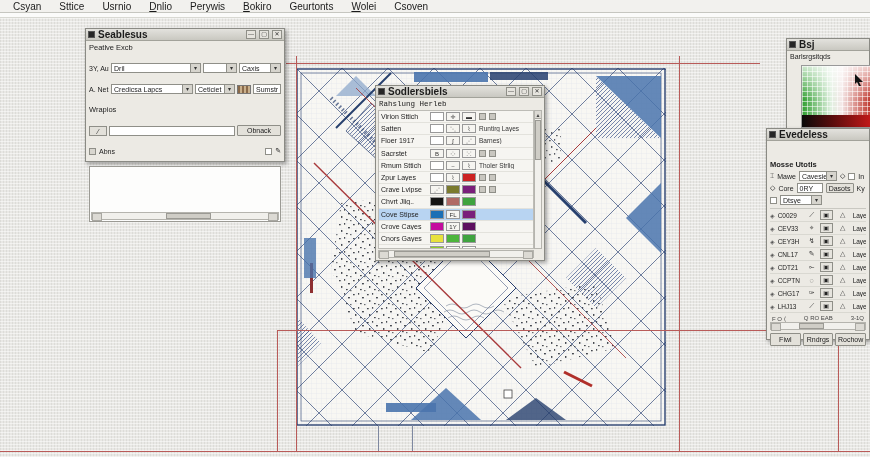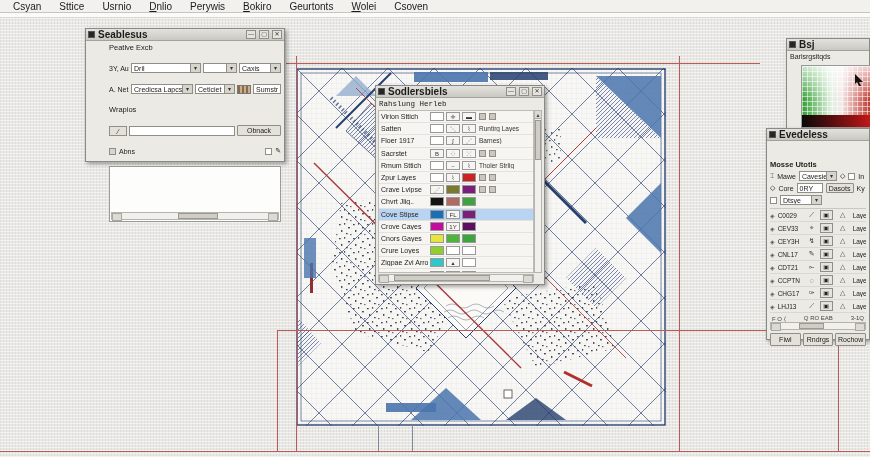--- a/index.html
+++ b/index.html
@@ -30,32 +30,32 @@
   .field{background:#fff;border:1px solid #8f8f88;height:10px;font-size:7px;line-height:9px;padding:0 2px;}
   .btn{background:#e3e1da;border:1px solid #8f8f88;border-radius:1px;font-size:7px;text-align:center;color:#222;}
   .slabel{font-size:7.5px;color:#222;white-space:nowrap;}
   .hscroll{height:8px;background:#f1f0ec;border:1px solid #b5b4ae;position:relative;}
   .hscroll::before,.hscroll::after{content:"";position:absolute;top:0;width:8px;height:100%;background:#dcdad4;border:1px solid #a9a8a2;}
   .hscroll::before{left:0;} .hscroll::after{right:0;}
   .hthumb{position:absolute;top:0;height:100%;background:#cfcdc6;border:1px solid #9b9a94;}
 
   
   #stitchdlg{left:85px;top:28px;width:200px;height:134px;}
-  #stitchdlg .body{padding:2px 3px;display:flex;flex-direction:column;gap:11px;margin-left:20px;}
+  #stitchdlg .body{padding:2px 3px;display:flex;flex-direction:column;gap:11px;}
   .frow{display:flex;align-items:center;gap:2px;}
   .ilabel{font-size:7px;width:20px;flex:0 0 auto;white-space:nowrap;overflow:hidden;}
   .threadsw{width:14px;height:9px;flex:0 0 auto;border:1px solid #777;background:repeating-linear-gradient(90deg,#8a6a4a 0 2px,#c9b08c 2px 4px);}
   .toolbtn{width:18px;height:10px;background:#e3e1da;border:1px solid #8f8f88;font-size:7px;line-height:9px;text-align:center;flex:0 0 auto;}
   .listbox{background:#fdfdfc;border:1px solid #9b9a94;height:56px;position:relative;}
   .listbox .hscroll{position:absolute;left:1px;right:1px;bottom:1px;}
   .abnsrow{display:flex;align-items:center;gap:3px;font-size:7px;}
   .chksm{width:7px;height:7px;background:#fff;border:1px solid #8f8f88;flex:0 0 auto;}
 
   
-  #palettedlg{left:375px;top:85px;width:170px;height:200px;z-index:24;}
+  #palettedlg{left:375px;top:85px;width:170px;height:176px;z-index:24;}
   #palettedlg .phead{font-size:7.5px;padding:2px 3px 1px;color:#222;font-family:Liberation Mono, monospace;}
   .plist{position:absolute;left:2px;right:10px;top:24px;bottom:11px;background:#f6f5f1;border:1px solid #bdbcb6;overflow:hidden;}
   .prow{display:flex;align-items:center;height:12.2px;padding:0 2px;border-bottom:1px solid #e3e2dc;background:#f6f5f1;}
   .prow.sel{background:#b8d4f2;}
   .pname{font-size:7px;flex:1;white-space:nowrap;overflow:hidden;}
   .sw{width:14px;height:9px;border:1px solid #999;background:#f6f5f1;margin-left:2px;flex:0 0 auto;font-size:6px;line-height:8px;text-align:center;color:#333;overflow:hidden;}
   .ptrail{font-size:6.5px;margin-left:3px;white-space:nowrap;overflow:hidden;width:52px;flex:0 0 auto;color:#333;}
   .trailchk{width:52px;display:flex;gap:3px;margin-left:3px;flex:0 0 auto;}
   .chk{width:7px;height:7px;background:#c9c7c0;border:1px solid #8f8f88;}
   .vscroll{position:absolute;right:2px;top:24px;bottom:11px;width:8px;background:#f1f0ec;border:1px solid #b5b4ae;}

